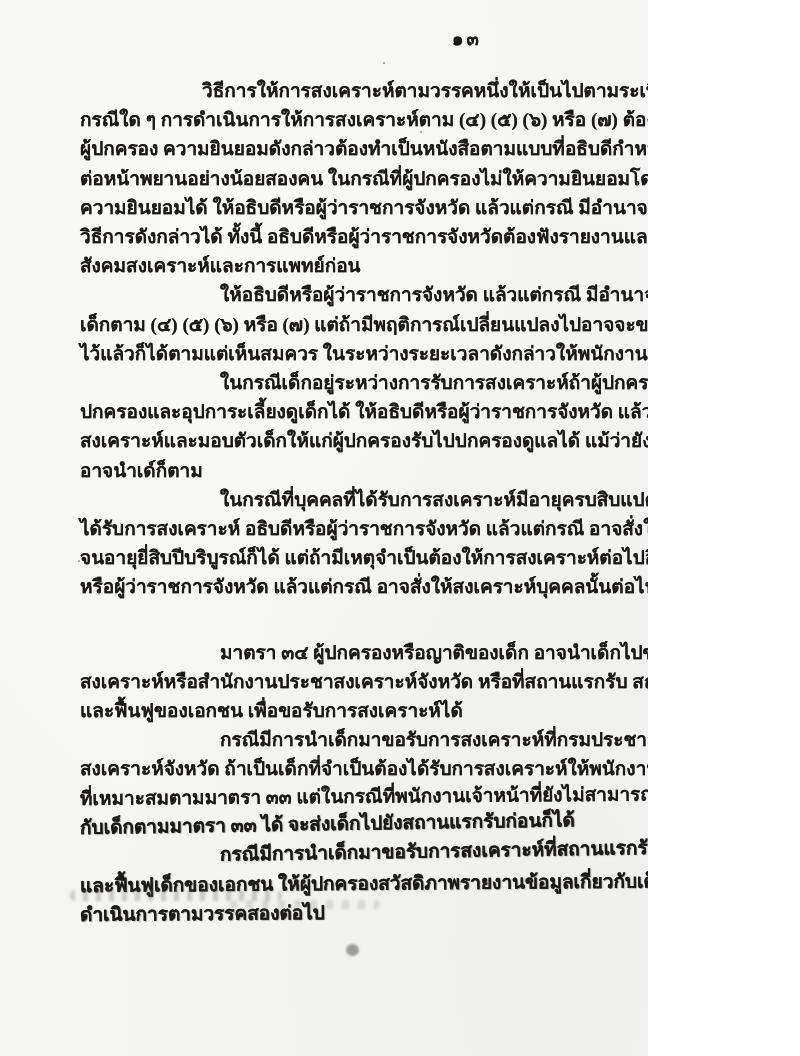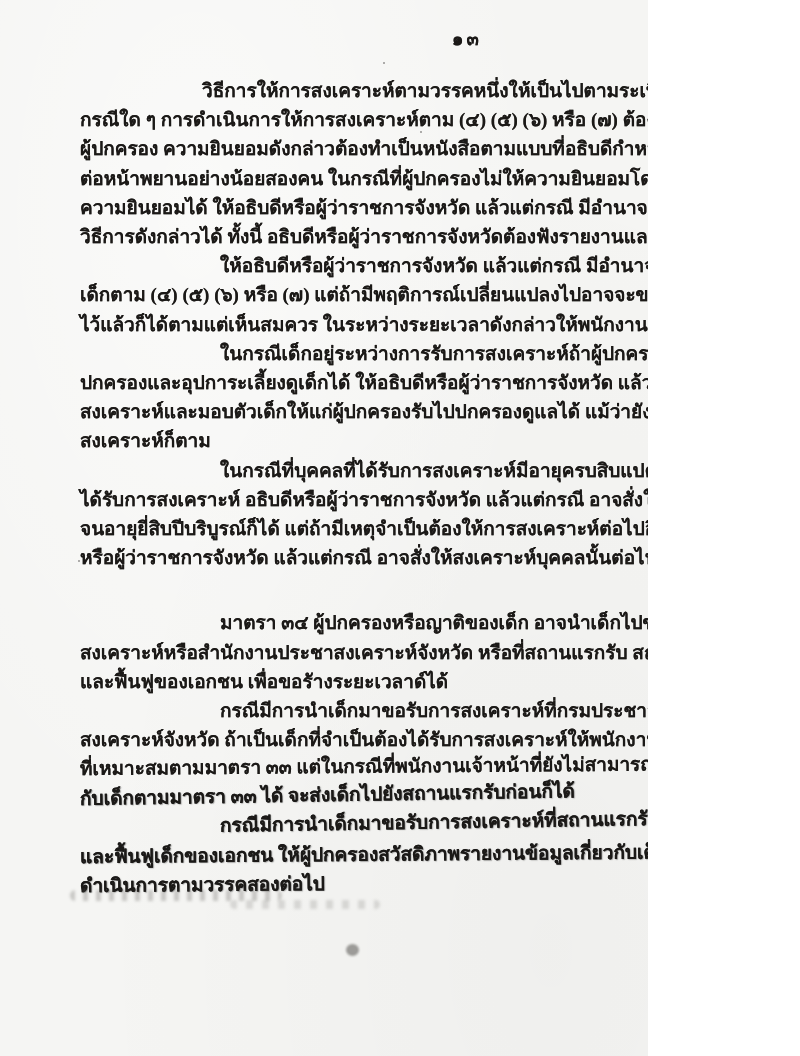--- a/index.html
+++ b/index.html
@@ -73,46 +73,47 @@
 
   <div class="body-text">
 
     <div class="para">
       <div class="line indent-sm">วิธีการให้การสงเคราะห์ตามวรรคหนึ่งให้เป็นไปตามระเบียบที่อธิบดีกำหนด และไม่ว่า</div>
       <div class="line">กรณีใด ๆ การดำเนินการให้การสงเคราะห์ตาม (๔) (๕) (๖) หรือ (๗) ต้องได้รับความยินยอมจาก</div>
       <div class="line">ผู้ปกครอง ความยินยอมดังกล่าวต้องทำเป็นหนังสือตามแบบที่อธิบดีกำหนด หรือยินยอมด้วยวาจา</div>
       <div class="line">ต่อหน้าพยานอย่างน้อยสองคน ในกรณีที่ผู้ปกครองไม่ให้ความยินยอมโดยไม่มีเหตุอันควรหรือไม่อาจให้</div>
       <div class="line">ความยินยอมได้ ให้อธิบดีหรือผู้ว่าราชการจังหวัด แล้วแต่กรณี มีอำนาจส่งเด็กเข้ารับการสงเคราะห์ตาม</div>
       <div class="line">วิธีการดังกล่าวได้ ทั้งนี้ อธิบดีหรือผู้ว่าราชการจังหวัดต้องฟังรายงานและความเห็นของผู้เชี่ยวชาญสาขา</div>
+      <div class="line">สังคมสงเคราะห์และการแพทย์ก่อน</div>
     </div>
 
     <div class="para">
       <div class="line indent">ให้อธิบดีหรือผู้ว่าราชการจังหวัด แล้วแต่กรณี มีอำนาจกำหนดระยะเวลาในการสงเคราะห์</div>
       <div class="line">เด็กตาม (๔) (๕) (๖) หรือ (๗) แต่ถ้ามีพฤติการณ์เปลี่ยนแปลงไปอาจจะขยายหรือย่นระยะเวลาที่กำหนด</div>
       <div class="line">ไว้แล้วก็ได้ตามแต่เห็นสมควร ในระหว่างระยะเวลาดังกล่าวให้พนักงานเจ้าหน้าที่รีบดำเนินการจัดให้เด็ก</div>
     </div>
 
     <div class="para">
       <div class="line indent">ในกรณีเด็กอยู่ระหว่างการรับการสงเคราะห์ถ้าผู้ปกครองร้องขอและแสดงให้เห็นว่าสามารถ</div>
       <div class="line">ปกครองและอุปการะเลี้ยงดูเด็กได้ ให้อธิบดีหรือผู้ว่าราชการจังหวัด แล้วแต่กรณี สั่งให้เด็กพ้นจากการ</div>
       <div class="line">สงเคราะห์และมอบตัวเด็กให้แก่ผู้ปกครองรับไปปกครองดูแลได้ แม้ว่ายังไม่ครบกำหนดระยะเวลาในการ</div>
-      <div class="line">สงเคราะห์ก็ตาม</div>
+      <div class="line">อาจนำเด์ก็ตาม</div>
     </div>
 
     <div class="para">
       <div class="line indent">ในกรณีที่บุคคลที่ได้รับการสงเคราะห์มีอายุครบสิบแปดปีบริบูรณ์แต่ยังอยู่ในสภาพที่จำต้อง</div>
       <div class="line">ได้รับการสงเคราะห์ อธิบดีหรือผู้ว่าราชการจังหวัด แล้วแต่กรณี อาจสั่งให้บุคคลนั้นได้รับการสงเคราะห์ต่อไป</div>
       <div class="line">จนอายุยี่สิบปีบริบูรณ์ก็ได้ แต่ถ้ามีเหตุจำเป็นต้องให้การสงเคราะห์ต่อไปอีกและบุคคลนั้นมิได้คัดค้านอธิบดี</div>
       <div class="line">หรือผู้ว่าราชการจังหวัด แล้วแต่กรณี อาจสั่งให้สงเคราะห์บุคคลนั้นต่อไปตามความจำเป็นและสมควร  แต่</div>
     </div>
 
     <div class="para sec-gap">
       <div class="line indent">มาตรา ๓๔  ผู้ปกครองหรือญาติของเด็ก อาจนำเด็กไปขอรับการสงเคราะห์ ที่กรมประชา</div>
       <div class="line">สงเคราะห์หรือสำนักงานประชาสงเคราะห์จังหวัด หรือที่สถานแรกรับ สถานสงเคราะห์ หรือสถานพัฒนา</div>
-      <div class="line">และฟื้นฟูของเอกชน เพื่อขอรัางระยะเวลาด์ได้</div>
+      <div class="line">และฟื้นฟูของเอกชน เพื่อขอรับการสงเคราะห์ได้</div>
     </div>
 
     <div class="para">
       <div class="line indent">กรณีมีการนำเด็กมาขอรับการสงเคราะห์ที่กรมประชาสงเคราะห์หรือสำนักงานประชา</div>
       <div class="line">สงเคราะห์จังหวัด ถ้าเป็นเด็กที่จำเป็นต้องได้รับการสงเคราะห์ให้พนักงานเจ้าหน้าที่พิจารณาให้การสงเคราะห์</div>
       <div class="line tilt-a">ที่เหมาะสมตามมาตรา ๓๓ แต่ในกรณีที่พนักงานเจ้าหน้าที่ยังไม่สามารถหาวิธีการสงเคราะห์ที่เหมาะสม</div>
       <div class="line tilt-b smear">กับเด็กตามมาตรา ๓๓ ได้ จะส่งเด็กไปยังสถานแรกรับก่อนก็ได้</div>
     </div>
 
     <div class="para">

